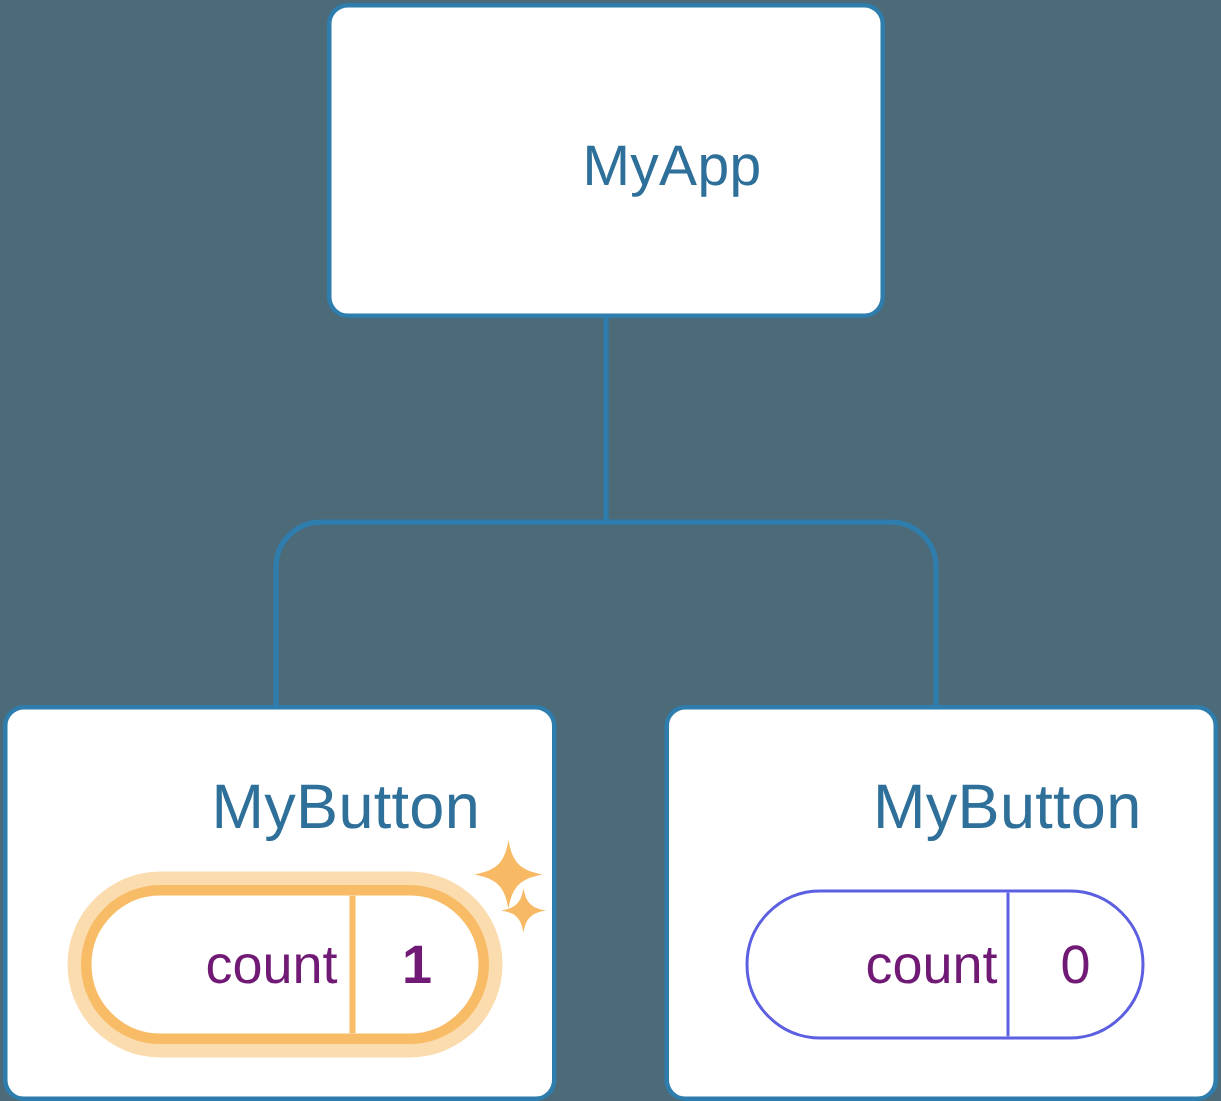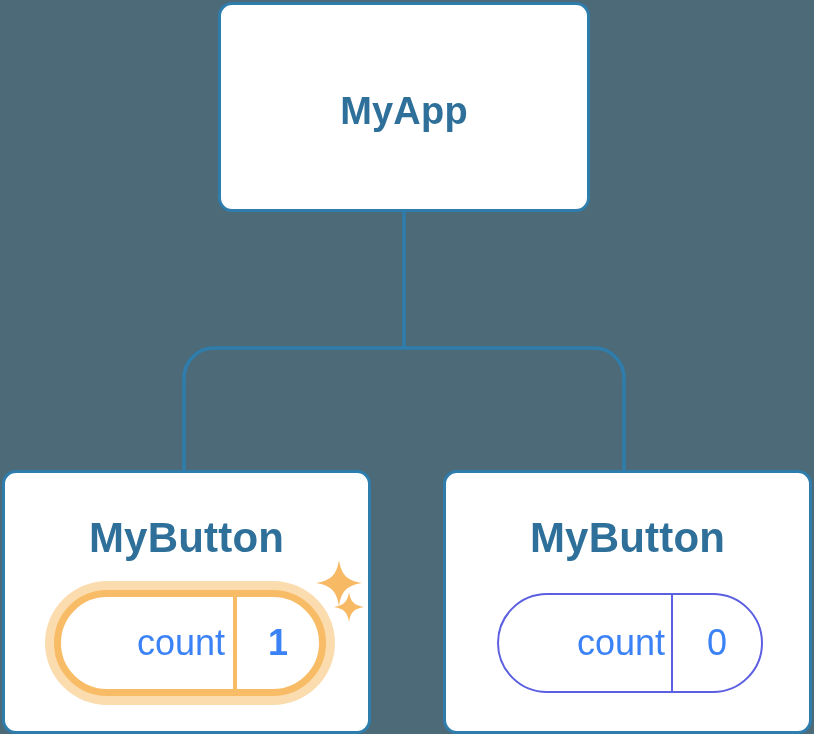--- a/index.html
+++ b/index.html
@@ -55,23 +55,24 @@
     top: 470px;
     width: 369px;
     height: 264px;
   }
   .node-title {
     position: absolute;
     left: 0;
     width: 100%;
     text-align: center;
     color: #2e7099;
-    font-weight: 700;
+    font-weight: 400;
     letter-spacing: 0.2px;
     white-space: nowrap;
+    padding-left: 44px;
   }
   #node-root .node-title {
     top: 84px;
     font-size: 38px;
     line-height: 44px;
   }
   #node-child-left .node-title,
   #node-child-right .node-title {
     top: 44px;
     font-size: 42px;
@@ -90,21 +91,21 @@
     top: 120px;
     width: 266px;
     height: 100px;
     border: 2.5px solid #5c5fe0;
     border-radius: 50px;
   }
   .pill-key, .pill-value {
     display: flex;
     align-items: center;
     justify-content: center;
-    color: #3b82f6;
+    color: #701a75;
     box-sizing: border-box;
     white-space: nowrap;
     text-align: right;
   }
   .pill-plain .pill-key {
     flex: 0 0 172px;
     font-size: 36px;
     padding-right: 6px;
     justify-content: flex-end;
   }

